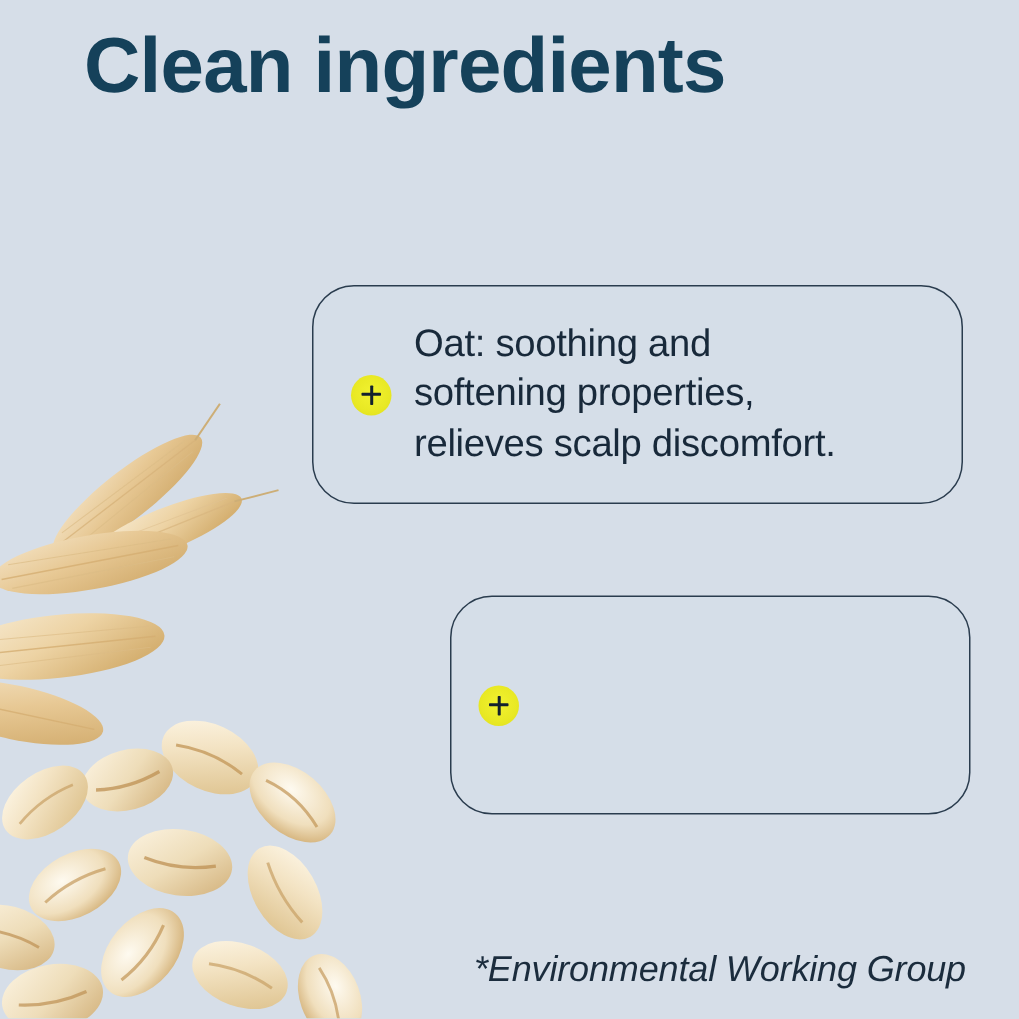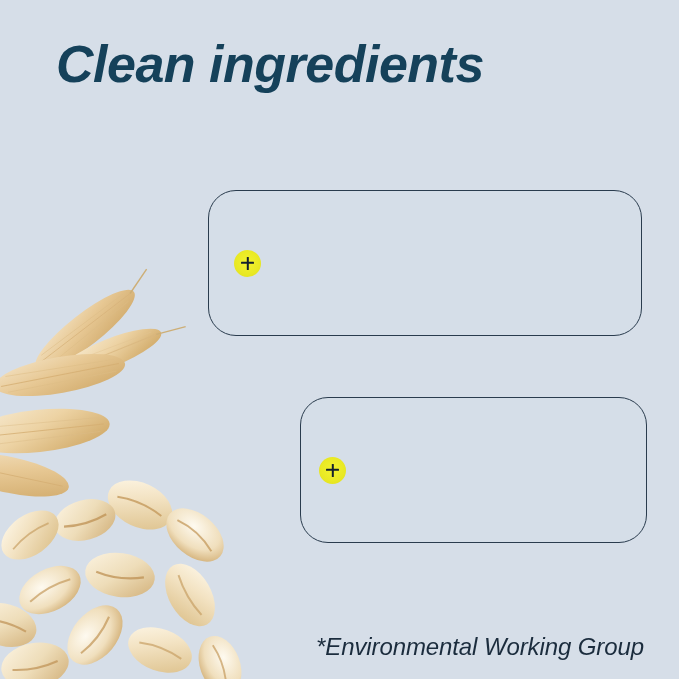--- a/index.html
+++ b/index.html
@@ -18,28 +18,27 @@
     width: 679px;
     height: 679px;
     background: #d6dee8;
     overflow: hidden;
   }
 
   
   #page-title {
     position: absolute;
     left: 56px;
-    top: 36px;
+    top: 16px;
     font-size: 52px;
     font-weight: bold;
     letter-spacing: -0.5px;
     color: #15415a;
     white-space: nowrap;
     line-height: 1.1;
-    font-style: italic;
   }
 
   
   #oat-photo {
     position: absolute;
     left: -10px;
     top: 235px;
     width: 300px;
     height: 450px;
     pointer-events: none;
@@ -243,20 +242,23 @@
       </g>
       <g transform="translate(230,430) rotate(70)">
         <ellipse cx="0" cy="0" rx="30" ry="20" fill="url(#flakeC)"></ellipse>
         <path d="M-21,0 Q0,-5 21,1" stroke="#c49a5c" stroke-width="1.9" fill="none" opacity="0.7"></path>
       </g>
     </g>
   </svg>
 
   <div class="info-card" id="card-oat">
     <span class="plus-badge"></span>
+    <div class="card-text">Oat: soothing  and
+softening properties,
+relieves scalp discomfort.</div>
   </div>
 
   <div class="info-card" id="card-ewg">
     <span class="plus-badge"></span>
   </div>
 
   <div id="footnote">*Environmental Working Group</div>
 
 </div>
 

